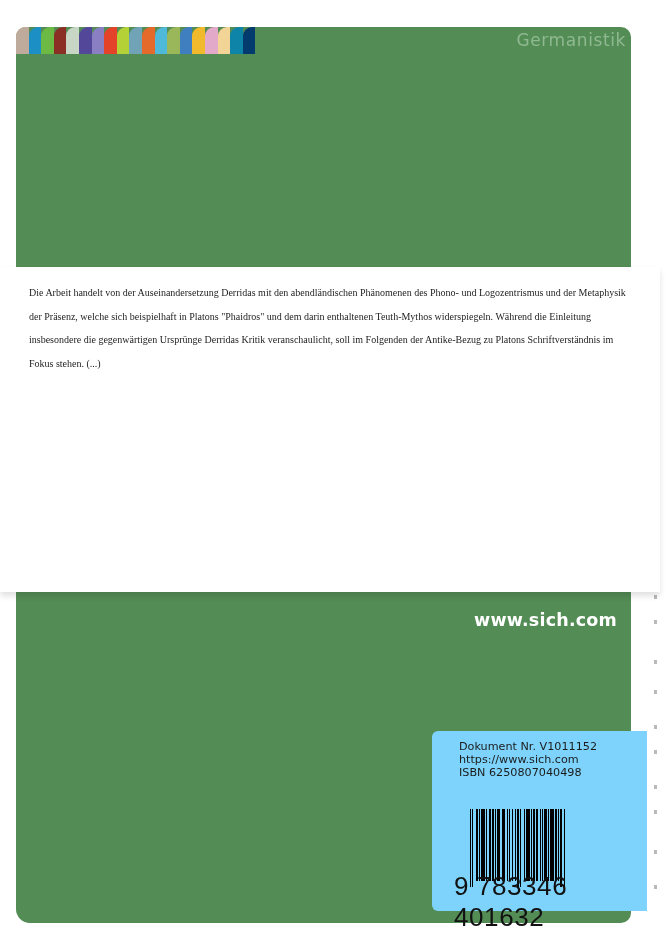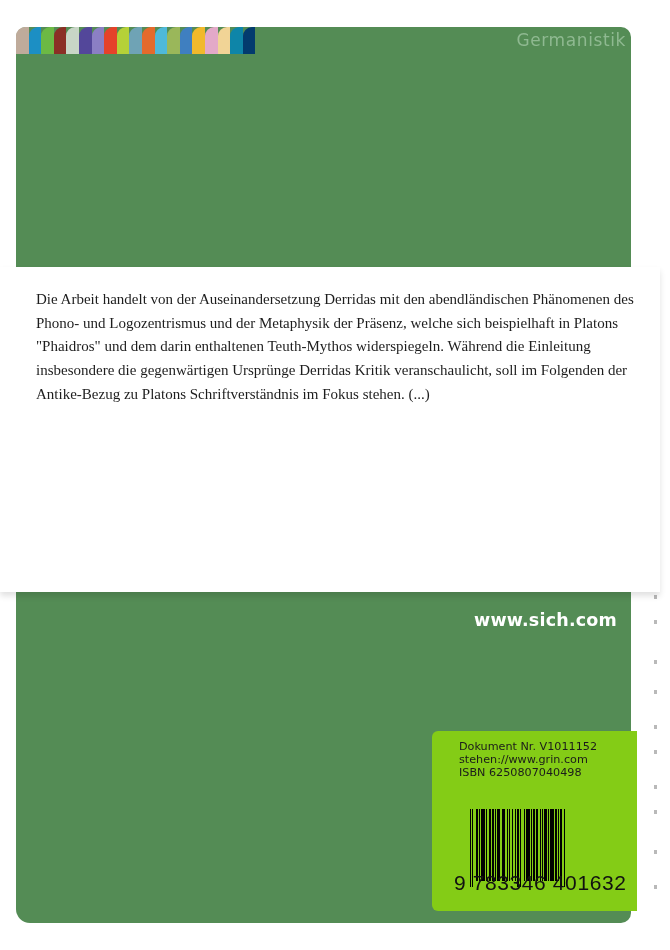--- a/index.html
+++ b/index.html
@@ -26,45 +26,45 @@
       font-family: "DejaVu Sans", sans-serif;
     }
     .panel {
       position: absolute; left: 0; top: 267px; width: 660px; height: 325px;
       background: #ffffff; z-index: 3;
       box-shadow: 0 4px 6px rgba(0,0,0,0.12);
     }
     .abstract {
       position: absolute; left: 29px; top: 14px; width: 600px;
       font-family: "Liberation Serif", "DejaVu Serif", serif;
-      font-size: 15px; line-height: 23.7px; color: #1d1d1d;
-      margin: 7px;
+      font-size: 10px; line-height: 23.7px; color: #1d1d1d;
+      margin: 0;
     }
     .url-label {
       position: absolute; right: 53px; top: 610px; z-index: 2;
       color: #ffffff; font-weight: bold; font-size: 17.5px;
       font-family: "DejaVu Sans", sans-serif; letter-spacing: 0.2px;
     }
     .info-box {
       position: absolute; left: 432px; top: 731px; width: 205px; height: 180px;
-      background: #84cc16; border-radius: 6px 0 0 6px; z-index: 2;
+      background: #7dd3fc; border-radius: 6px 0 0 6px; z-index: 2; padding-left: 10px;
     }
     .info-line {
       position: absolute; left: 27px; font-size: 11.2px; color: #1b1b1b;
       font-family: "DejaVu Sans", sans-serif; line-height: 13px;
     }
     .barcode {
       position: absolute; left: 38px; top: 78px; width: 150px; height: 80px;
       display: flex; align-items: flex-start;
     }
     .bar { height: 72px; background: #000; }
     .bar.long { height: 78px; }
     .gap { height: 72px; }
     .barcode-digits {
-      position: absolute; left: 22px; top: 140px; font-size: 21px; color: #111;
+      position: absolute; left: 22px; top: 140px; font-size: 26px; color: #111;
       font-family: "Liberation Sans", sans-serif; letter-spacing: 0.6px;
       background: transparent;
     }
     .spine {
       position: absolute; left: 650px; top: 330px; width: 14px; height: 600px;
       z-index: 1;
     }
     .spine-dot {
       position: absolute; left: 4px; width: 3px; background: #b9b9b9;
     }
@@ -99,21 +99,21 @@
 <div class="series-label">Germanistik</div>
 
 <div class="panel">
   <p class="abstract">Die Arbeit handelt von der Auseinandersetzung Derridas mit den abendländischen Phänomenen des Phono- und Logozentrismus und der Metaphysik der Präsenz, welche sich beispielhaft in Platons "Phaidros" und dem darin enthaltenen Teuth-Mythos widerspiegeln. Während die Einleitung insbesondere die gegenwärtigen Ursprünge Derridas Kritik veranschaulicht, soll im Folgenden der Antike-Bezug zu Platons Schriftverständnis im Fokus stehen. (...)</p>
 </div>
 
 <div class="url-label">www.sich.com</div>
 
 <div class="info-box">
   <div class="info-line" style="top:9px">Dokument Nr. V1011152</div>
-  <div class="info-line" style="top:22px">stehen://www.grin.com</div>
+  <div class="info-line" style="top:22px">https://www.sich.com</div>
   <div class="info-line" style="top:35px">ISBN 6250807040498</div>
   <div class="barcode" id="barcode">
       <div class="bar long" style="width: 1.15px;"></div>
       <div class="gap" style="width: 1.15px;"></div>
       <div class="bar long" style="width: 1.15px;"></div>
       <div class="gap" style="width: 2.3px;"></div>
       <div class="bar" style="width: 2.3px;"></div>
       <div class="gap" style="width: 1.15px;"></div>
       <div class="bar" style="width: 1.15px;"></div>
       <div class="gap" style="width: 1.15px;"></div>

